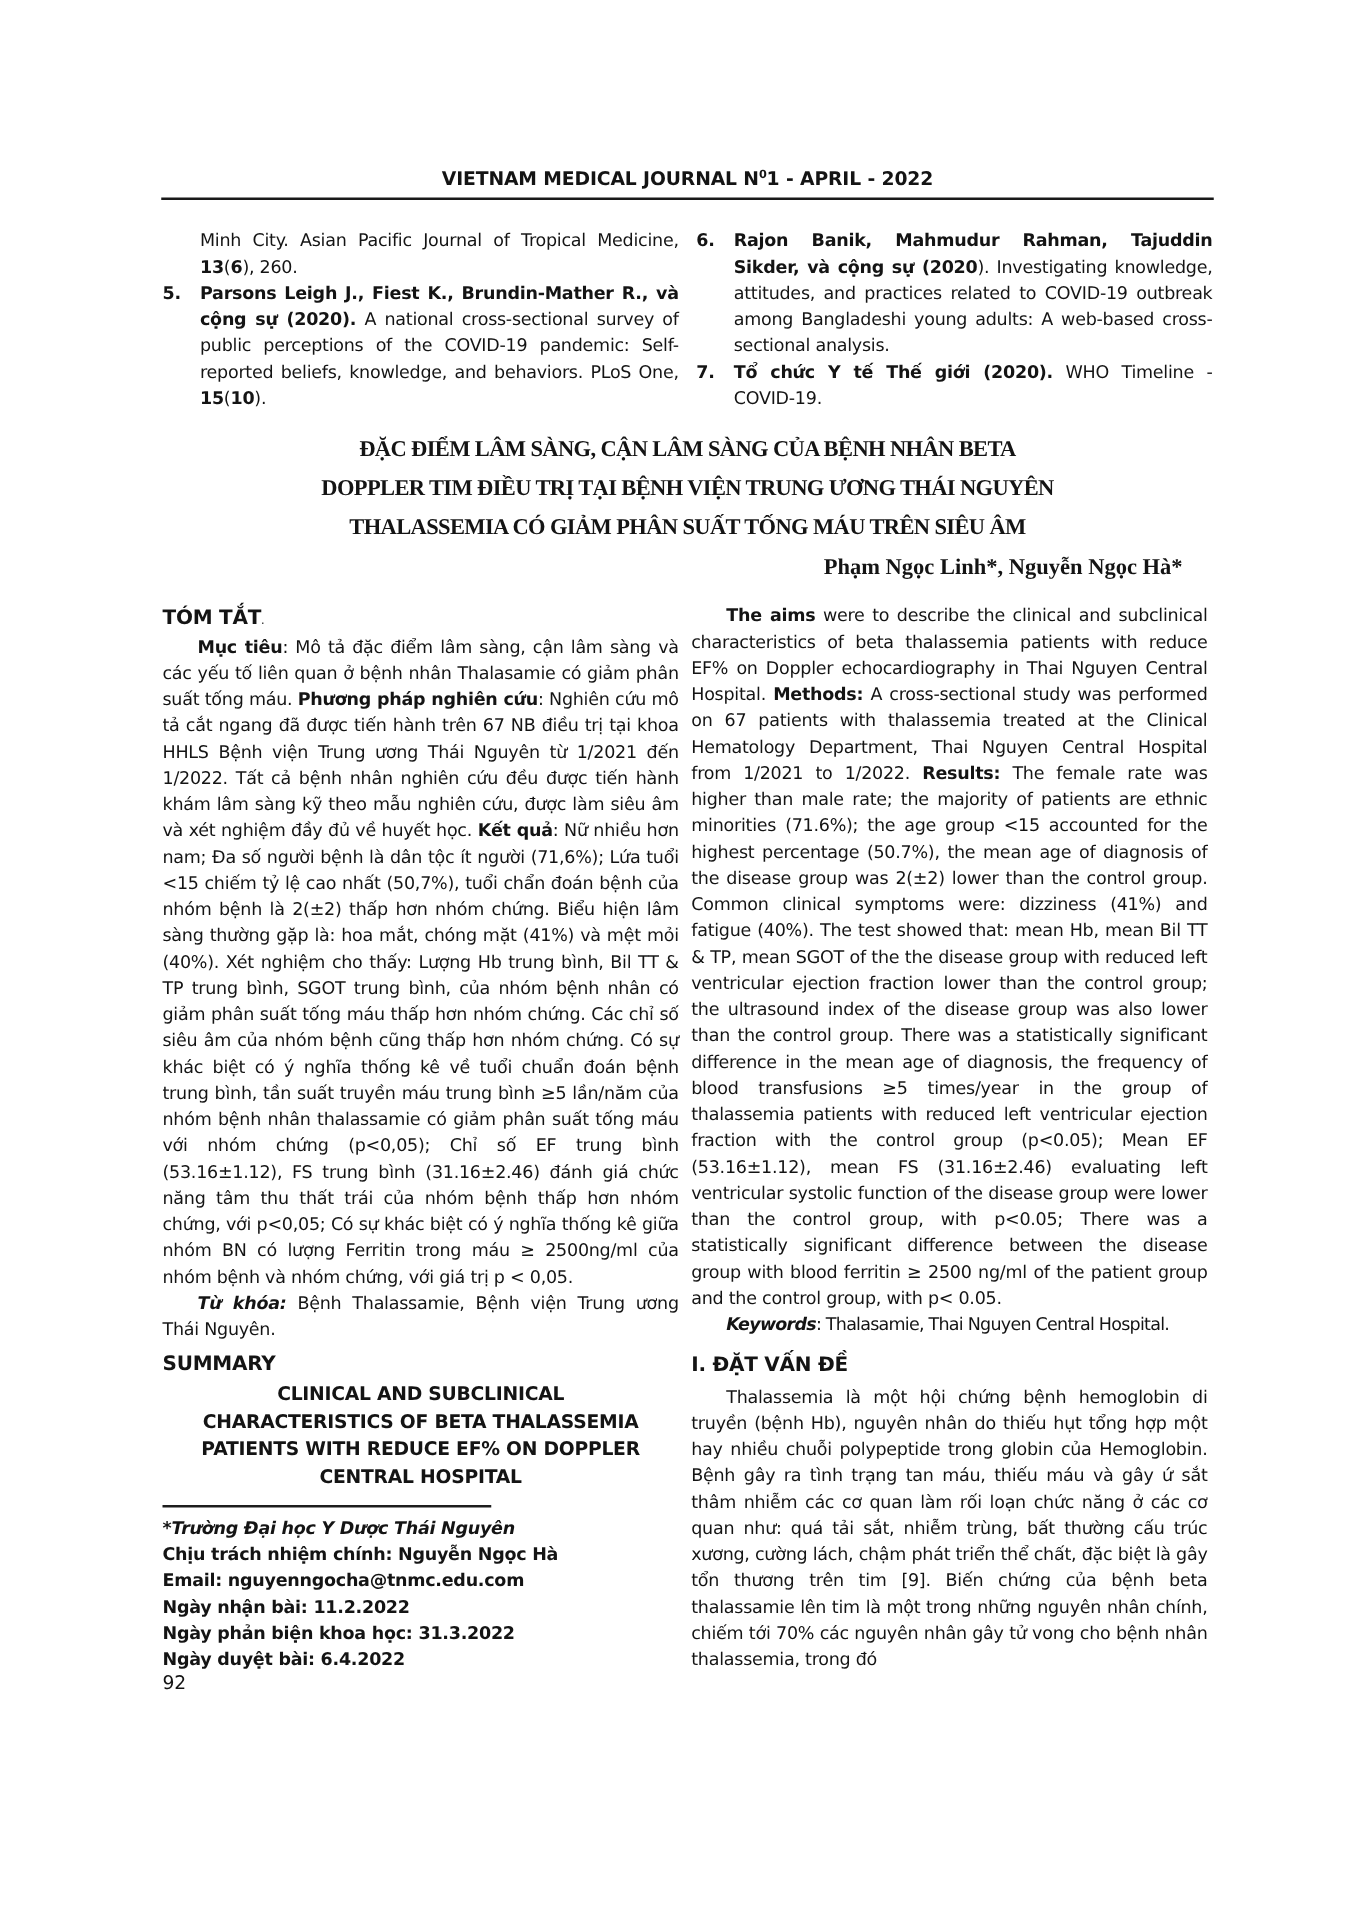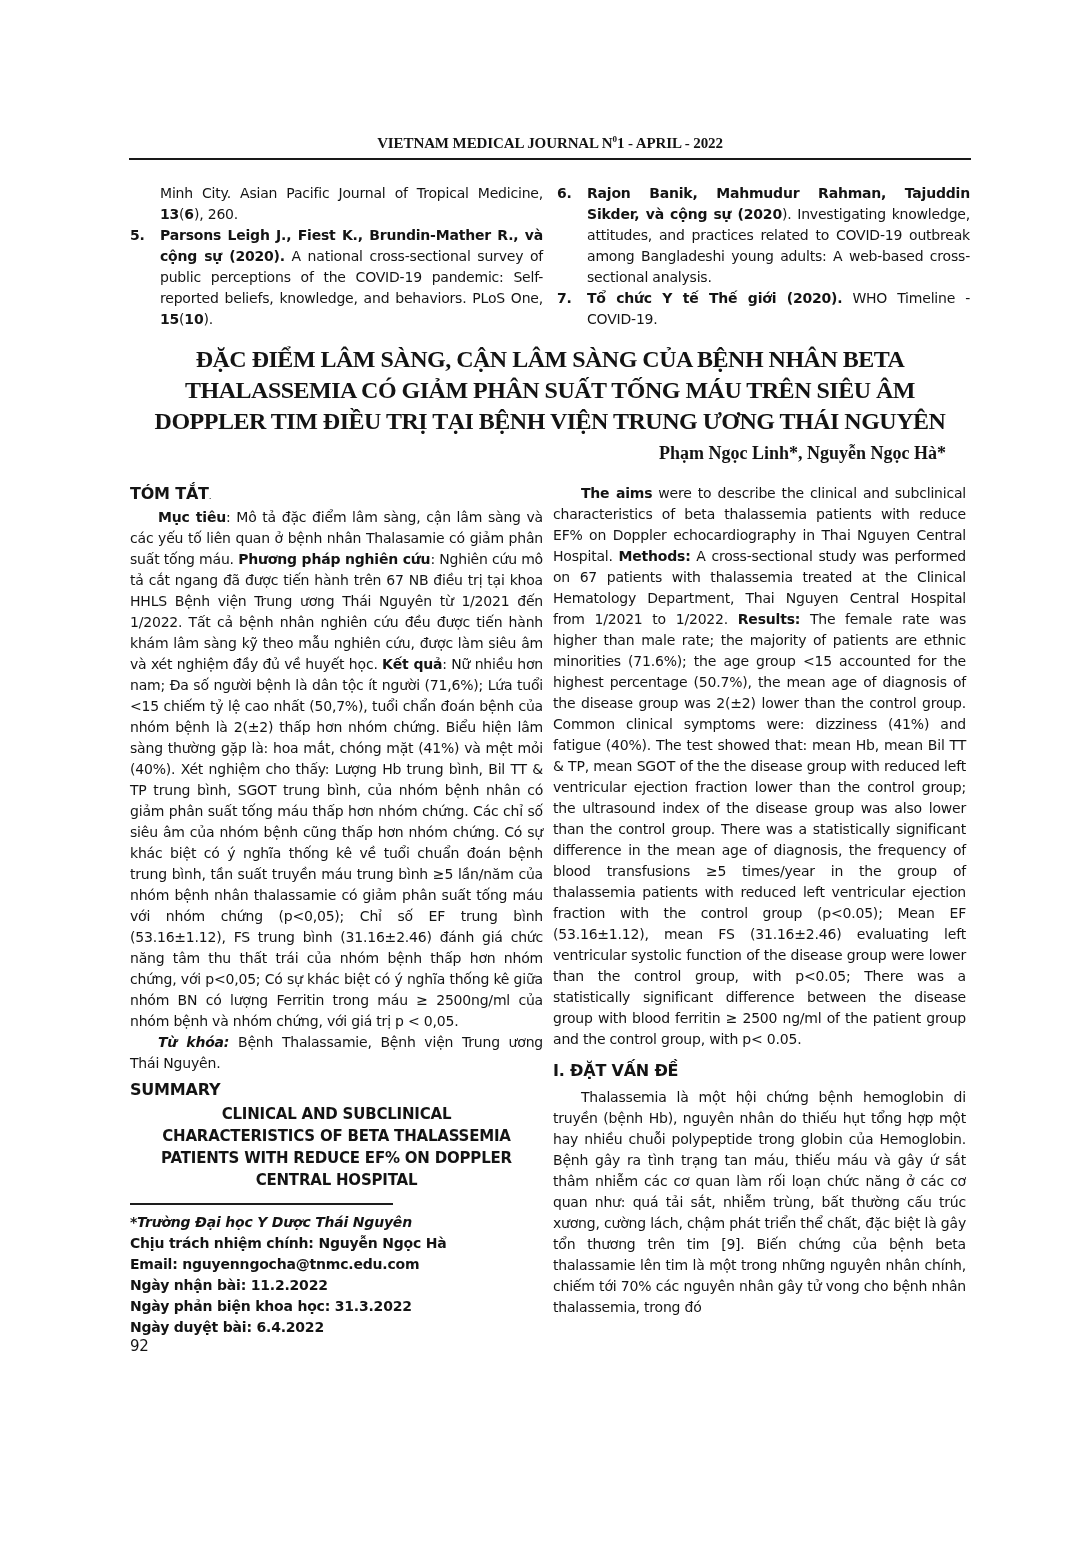--- a/index.html
+++ b/index.html
@@ -3,34 +3,34 @@
 <meta charset="utf-8">
 <style>
   html,body{margin:0;padding:0;background:#ffffff;}
   .sheet{position:relative;width:1090px;height:1541px;background:#ffffff;color:#141414;
          font-family:"DejaVu Sans",sans-serif;font-size:14px;line-height:21px;letter-spacing:-0.2px;
          overflow:hidden;}
   .b{font-weight:bold;}
   .i{font-style:italic;}
 
   .jheader{position:absolute;top:133px;left:130px;width:840px;text-align:center;
-           font-weight:bold;font-size:15px;letter-spacing:-0.1px;font-family:Liberation Serif, serif;}
+           font-weight:bold;font-size:15px;letter-spacing:-0.1px;}
   .jheader sup{font-size:9px;vertical-align:super;line-height:0;}
   .jrule{position:absolute;top:158px;left:129px;width:842px;height:2px;background:#191919;}
 
   .refs{position:absolute;top:183px;left:130px;width:840px;display:flex;gap:14px;}
   .refs .rcol{width:413px;text-align:justify;}
   .ref{text-align:justify;}
   .hang{padding-left:30px;text-indent:-30px;}
   .cont{padding-left:30px;}
   .ref-num{display:inline-block;width:30px;font-weight:bold;text-indent:0;}
 
   .atitle{position:absolute;top:344px;left:130px;width:840px;text-align:center;
           font-family:"Liberation Serif","DejaVu Serif",serif;font-weight:bold;
-          font-size:24px;line-height:31px;letter-spacing:-0.5px;}
+          font-size:18px;line-height:31px;letter-spacing:-0.5px;}
   .atitle-line{white-space:nowrap;}
   .authors{position:absolute;top:443px;left:116px;width:830px;text-align:right;
            font-family:"Liberation Serif","DejaVu Serif",serif;font-weight:bold;font-size:18px;
            letter-spacing:0;}
 
   .cols{position:absolute;top:483px;left:130px;width:840px;display:flex;gap:10px;}
   .cols .bcol{width:413px;}
   .leftcol{display:flex;flex-direction:column;min-height:848px;}
 
   .para{margin:0;text-align:justify;}
@@ -71,23 +71,23 @@
 
           <div class="ref hang"><span class="ref-num">7.</span><span><span class="b">Tổ chức Y tế Thế giới (2020).</span><span> WHO Timeline - COVID-19.</span></span></div>
         </div>
     </div>
   </div>
 
   <div class="atitle">
 
       <div class="atitle-line">ĐẶC ĐIỂM LÂM SÀNG, CẬN LÂM SÀNG CỦA BỆNH NHÂN BETA</div>
 
+      <div class="atitle-line">DOPPLER TIM ĐIỀU TRỊ TẠI BỆNH VIỆN TRUNG ƯƠNG THÁI NGUYÊN</div>
+
       <div class="atitle-line">THALASSEMIA CÓ GIẢM PHÂN SUẤT TỐNG MÁU TRÊN SIÊU ÂM</div>
-
-      <div class="atitle-line">DOPPLER TIM ĐIỀU TRỊ TẠI BỆNH VIỆN TRUNG ƯƠNG THÁI NGUYÊN</div>
     </div>
 
   <div class="authors">Phạm Ngọc Linh*, Nguyễn Ngọc Hà*</div>
 
   <div class="cols">
 
     <div class="bcol leftcol">
       <div class="h1"><span>TÓM TẮT</span><span class="dot">.</span></div>
       <p class="para ind"><span class="b">Mục tiêu</span><span>: Mô tả đặc điểm lâm sàng, cận lâm sàng và các yếu tố liên quan ở bệnh nhân Thalasamie có giảm phân suất tống máu. </span><span class="b">Phương pháp nghiên cứu</span><span>: Nghiên cứu mô tả cắt ngang đã được tiến hành trên 67 NB điều trị tại khoa HHLS Bệnh viện Trung ương Thái Nguyên từ 1/2021 đến 1/2022. Tất cả bệnh nhân nghiên cứu đều được tiến hành khám lâm sàng kỹ theo mẫu nghiên cứu, được làm siêu âm và xét nghiệm đầy đủ về huyết học. </span><span class="b">Kết quả</span><span>: Nữ nhiều hơn nam; Đa số người bệnh là dân tộc ít người (71,6%); Lứa tuổi &lt;15 chiếm tỷ lệ cao nhất (50,7%), tuổi chẩn đoán bệnh của nhóm bệnh là 2(±2) thấp hơn nhóm chứng. Biểu hiện lâm sàng thường gặp là: hoa mắt, chóng mặt (41%) và mệt mỏi (40%). Xét nghiệm cho thấy: Lượng Hb trung bình, Bil TT &amp; TP trung bình, SGOT trung bình, của nhóm bệnh nhân có giảm phân suất tống máu thấp hơn nhóm chứng. Các chỉ số siêu âm của nhóm bệnh cũng thấp hơn nhóm chứng. Có sự khác biệt có ý nghĩa thống kê về tuổi chuẩn đoán bệnh trung bình, tần suất truyền máu trung bình ≥5 lần/năm của nhóm bệnh nhân thalassamie có giảm phân suất tống máu với nhóm chứng (p&lt;0,05); Chỉ số EF trung bình (53.16±1.12), FS trung bình (31.16±2.46) đánh giá chức năng tâm thu thất trái của nhóm bệnh thấp hơn nhóm chứng, với p&lt;0,05; Có sự khác biệt có ý nghĩa thống kê giữa nhóm BN có lượng Ferritin trong máu ≥ 2500ng/ml của nhóm bệnh và nhóm chứng, với giá trị p &lt; 0,05.</span></p>
       <p class="para ind"><span class="b i">Từ khóa:</span><span> Bệnh Thalassamie, Bệnh viện Trung ương Thái Nguyên.</span></p>
@@ -117,20 +117,21 @@
 
             <div class="fn-line"><span>Ngày phản biện khoa học: 31.3.2022</span></div>
 
             <div class="fn-line"><span>Ngày duyệt bài: 6.4.2022</span></div>
           </div>
       </div>
     </div>
 
     <div class="bcol rightcol">
       <p class="para ind"><span class="b">The aims</span><span> were to describe the clinical and subclinical characteristics of beta thalassemia patients with reduce EF% on Doppler echocardiography in Thai Nguyen Central Hospital. </span><span class="b">Methods:</span><span> A cross-sectional study was performed on 67 patients with thalassemia treated at the Clinical Hematology Department, Thai Nguyen Central Hospital from 1/2021 to 1/2022. </span><span class="b">Results:</span><span> The female rate was higher than male rate; the majority of patients are ethnic minorities (71.6%); the age group &lt;15 accounted for the highest percentage (50.7%), the mean age of diagnosis of the disease group was 2(±2) lower than the control group. Common clinical symptoms were: dizziness (41%) and fatigue (40%). The test showed that: mean Hb, mean Bil TT &amp; TP, mean SGOT of the the disease group with reduced left ventricular ejection fraction lower than the control group; the ultrasound index of the disease group was also lower than the control group. There was a statistically significant difference in the mean age of diagnosis, the frequency of blood transfusions ≥5 times/year in the group of thalassemia patients with reduced left ventricular ejection fraction with the control group (p&lt;0.05); Mean EF (53.16±1.12), mean FS (31.16±2.46) evaluating left ventricular systolic function of the disease group were lower than the control group, with p&lt;0.05; There was a statistically significant difference between the disease group with blood ferritin ≥ 2500 ng/ml of the patient group and the control group, with p&lt; 0.05.</span></p>
+      <p class="para ind tight"><span class="b i">Keywords</span><span>: Thalasamie, Thai Nguyen Central Hospital.</span></p>
       <div class="h1 sec">I. ĐẶT VẤN ĐỀ</div>
       <p class="para ind"><span>Thalassemia là một hội chứng bệnh hemoglobin di truyền (bệnh Hb), nguyên nhân do thiếu hụt tổng hợp một hay nhiều chuỗi polypeptide trong globin của Hemoglobin. Bệnh gây ra tình trạng tan máu, thiếu máu và gây ứ sắt thâm nhiễm các cơ quan làm rối loạn chức năng ở các cơ quan như: quá tải sắt, nhiễm trùng, bất thường cấu trúc xương, cường lách, chậm phát triển thể chất, đặc biệt là gây tổn thương trên tim [9]. Biến chứng của bệnh beta thalassamie lên tim là một trong những nguyên nhân chính, chiếm tới 70% các nguyên nhân gây tử vong cho bệnh nhân thalassemia, trong đó</span></p>
     </div>
 
   </div>
 
   <div class="pagenum">92</div>
 
 </div>
 

